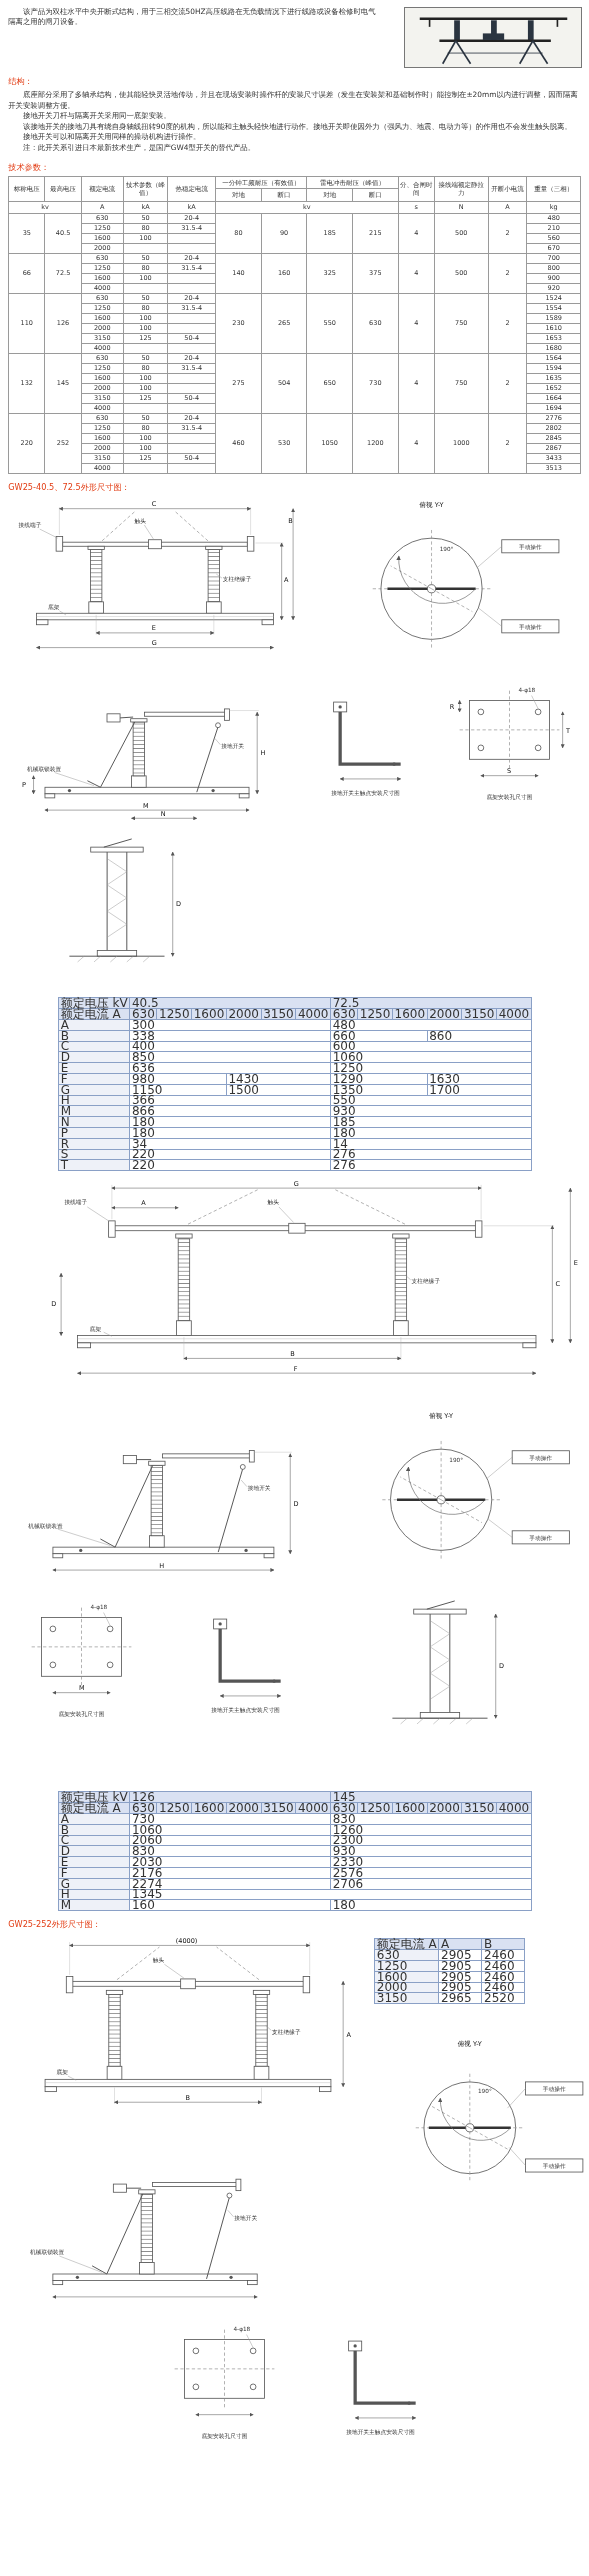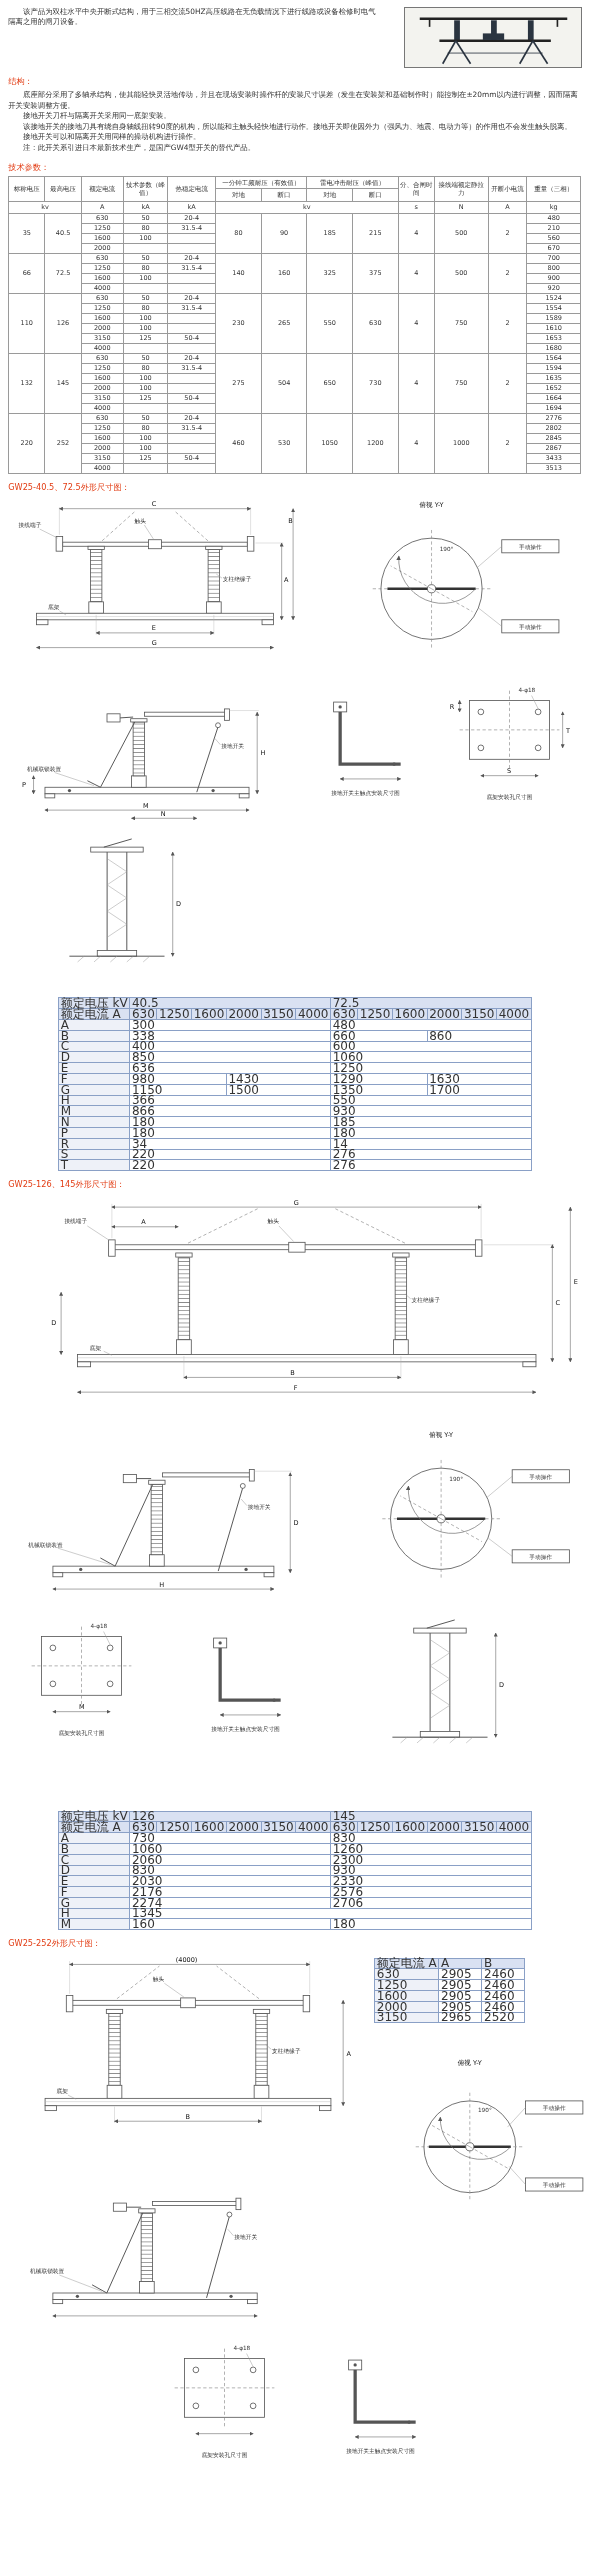--- a/index.html
+++ b/index.html
@@ -578,21 +578,20 @@
           <td colspan="6">276</td>
         </tr>
         <tr>
           <td>T</td>
           <td colspan="6">220</td>
           <td colspan="6">276</td>
         </tr>
       </tbody>
   </table>
 
-  <h3 class="sec">GW25-126、145外形尺寸图：</h3>
   <div class="dwg dwg2">
 
     <svg class="panel" style="left:4.1px;top:0;font-size:9px" width="569" height="217" viewBox="0 0 695 265">
       <line x1="215" y1="60" x2="300" y2="18" class="dash"></line>
       <line x1="480" y1="60" x2="395" y2="18" class="dash"></line>
       <rect x="122" y="62" width="228" height="6" class="st"></rect>
       <rect x="345" y="62" width="228" height="6" class="st"></rect>
       <rect x="338" y="59" width="20" height="12" class="st"></rect>
       <rect x="118" y="56" width="8" height="20" class="st"></rect>
       <rect x="566" y="56" width="8" height="20" class="st"></rect>

